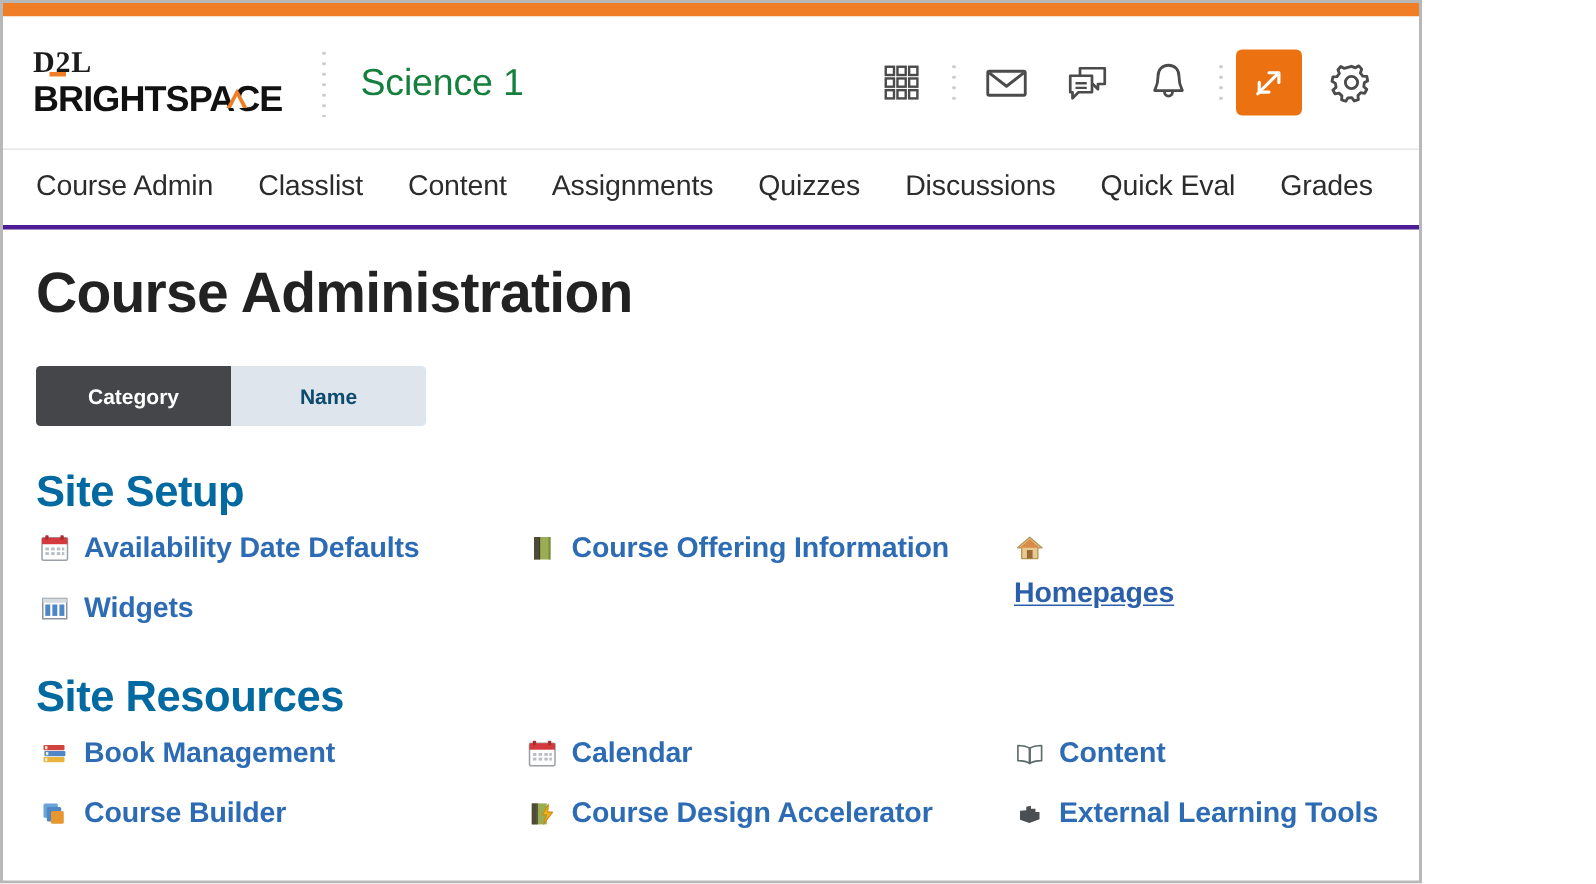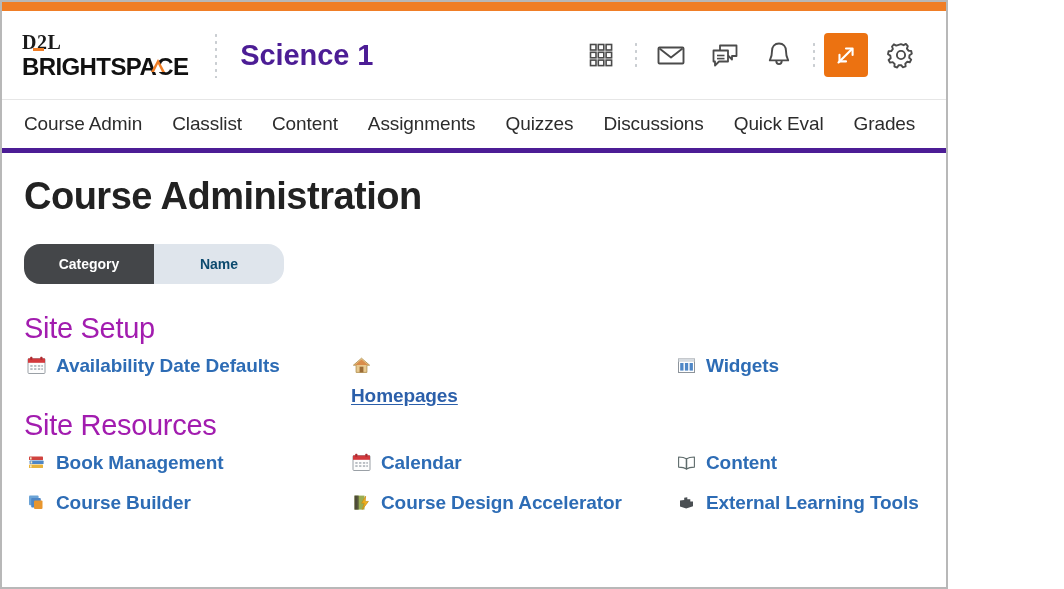--- a/index.html
+++ b/index.html
@@ -92,23 +92,23 @@
     width: 4px;
     height: 46px;
     margin: 0 22px 0 26px;
     background-image: radial-gradient(circle, #c9cdd1 1.1px, transparent 1.3px);
     background-size: 4px 7px;
     background-repeat: repeat-y;
     flex: none;
   }
 
   .course-title {
-    font-size: 29px;
-    color: #4c1d95;
-    font-weight: 700;
+    font-size: 25px;
+    color: #15803d;
+    font-weight: 400;
     letter-spacing: -0.1px;
   }
 
   .header-spacer { flex: 1; }
 
   .header-icons {
     display: flex;
     align-items: center;
     gap: 0;
   }
@@ -133,21 +133,21 @@
     align-items: center;
     justify-content: center;
     margin: 0 6px 0 2px;
     cursor: pointer;
   }
 
   
   .navbar {
     height: 54px;
     border-top: 1px solid #e6e6e6;
-    border-bottom: 5px solid #4c1d95;
+    border-bottom: 3px solid #4c1d95;
     display: flex;
     align-items: center;
     padding: 0 20px;
     gap: 0;
     background: #ffffff;
   }
   .nav-item {
     font-size: 19px;
     color: #2c2c2c;
     padding: 0 15px;
@@ -171,21 +171,21 @@
   .page-title {
     font-size: 38px;
     font-weight: 700;
     color: #222222;
     letter-spacing: -0.5px;
     margin-bottom: 26px;
   }
 
   .toggle-group {
     display: inline-flex;
-    border-radius: 16px;
+    border-radius: 3px;
     overflow: hidden;
     margin-bottom: 22px;
     align-items: center;
   }
   .toggle-btn {
     font-size: 14px;
     font-weight: bold;
     padding: 12px 0;
     width: 130px;
     text-align: center;
@@ -197,22 +197,22 @@
     background: #444649;
     color: #ffffff;
   }
   .toggle-btn.inactive {
     background: #dfe5ec;
     color: #0c4a6e;
   }
 
   .section-heading {
     font-size: 29px;
-    font-weight: 400;
-    color: #a21caf;
+    font-weight: 700;
+    color: #0369a1;
     margin: 6px 0 10px 0;
     letter-spacing: -0.3px;
   }
 
   .link-grid {
     display: grid;
     grid-template-columns: 325px 325px 1fr;
     row-gap: 0px;
   }
 
@@ -383,20 +383,31 @@
               <rect x="3.3" y="12.1" width="2.3" height="1.9"></rect>
                 <rect x="7.1" y="12.1" width="2.3" height="1.9"></rect>
                 <rect x="10.9" y="12.1" width="2.3" height="1.9"></rect>
                 <rect x="14.3" y="12.1" width="1.6" height="1.9"></rect>
             </g>
           </svg>
         </span>
         <span class="link-text">Availability Date Defaults</span>
       </div>
 
+      <div class="link-cell">
+        <span class="ico">
+          <svg width="19" height="19" viewBox="0 0 19 19">
+            <rect x="4" y="2" width="11" height="15" fill="#9aad53"></rect>
+            <rect x="4" y="2" width="3.3" height="15" fill="#4e4b39"></rect>
+            <rect x="7.3" y="2" width="0.8" height="15" fill="#3c3a2c"></rect>
+            <rect x="13.6" y="2" width="1.4" height="15" fill="#7c8d42"></rect>
+          </svg>
+        </span>
+        <span class="link-text">Course Offering Information</span>
+      </div>
 
       <div class="link-cell" style="position:relative;flex-direction:column;">
         <span class="ico">
           <svg width="19" height="19" viewBox="0 0 19 19">
             <path d="M9.5 2.2 L17.6 9.2 H14.9 V16.4 H4.1 V9.2 H1.4 Z" fill="#e8c98f" stroke="#b59455" stroke-width="0.9" stroke-linejoin="round"></path>
             <rect x="7.6" y="10.7" width="3.8" height="5.7" fill="#9a6b36"></rect>
             <path d="M9.5 3.4 L16.1 9.1 H2.9 Z" fill="#d98c4a"></path>
           </svg>
         </span>
         <span class="link-text underlined">Homepages</span>

